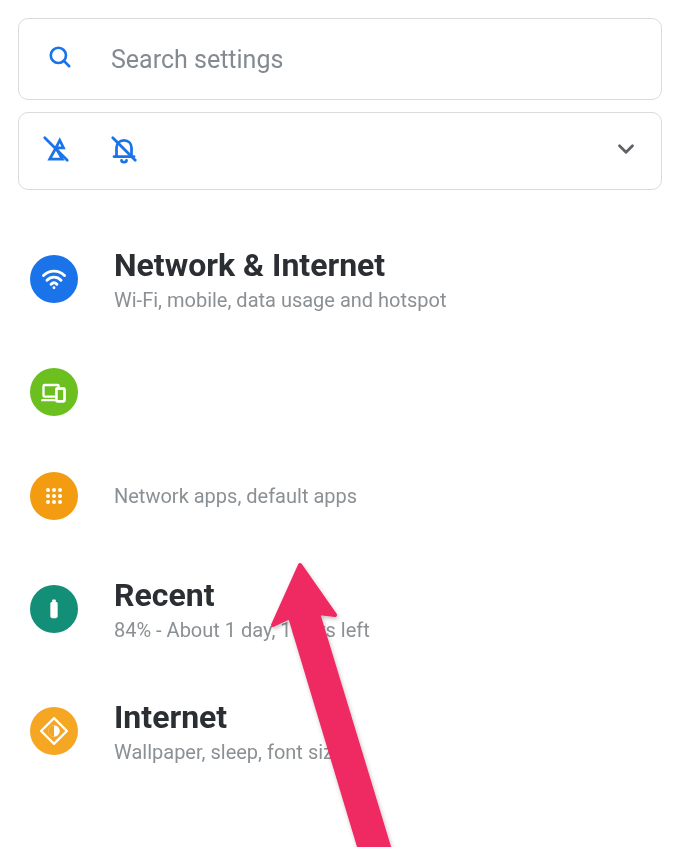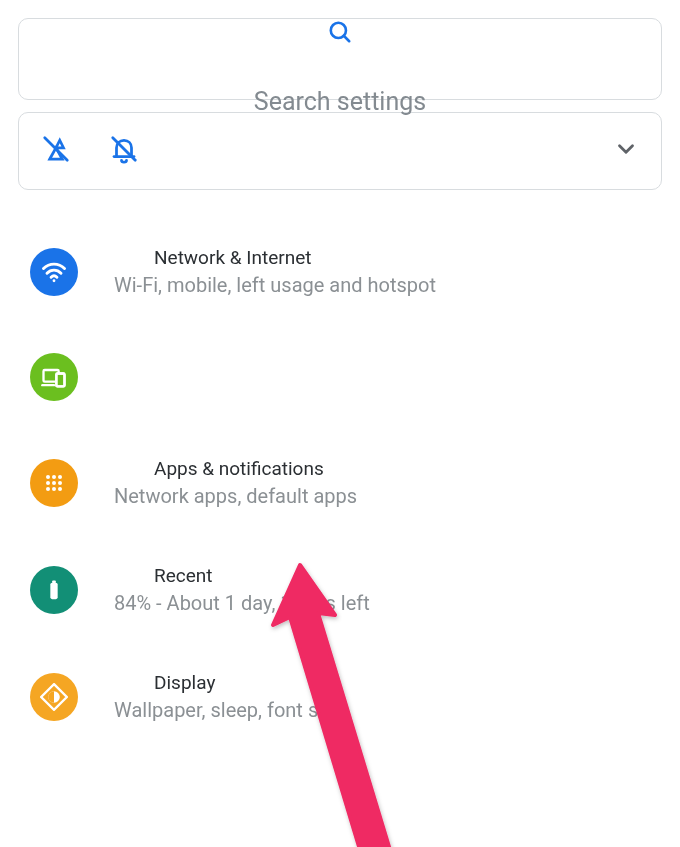--- a/index.html
+++ b/index.html
@@ -14,21 +14,20 @@
     .search-bar {
       margin: 18px 18px 12px 18px;
       border: 1px solid #d8dcdf;
       border-radius: 10px;
       height: 82px;
       display: flex;
       align-items: center;
       padding: 0 28px;
       gap: 38px;
       cursor: text;
-      flex-direction: column;
     }
     .search-bar .srch-icon { color: #1a73e8; flex-shrink: 0; }
     .search-bar .srch-text {
       color: #838a90;
       font-size: 25px;
       font-weight: 400;
     }
     .quick-panel {
       margin: 0 18px 28px 18px;
       border: 1px solid #d8dcdf;
@@ -63,24 +62,23 @@
       flex-shrink: 0;
       color: #fff;
     }
     .c-blue   { background: #1a73e8; }
     .c-green  { background: #6bbf1f; }
     .c-orange { background: #f39c12; }
     .c-teal   { background: #128f76; }
     .c-amber  { background: #f5a623; }
     .txt .title {
       color: #2b2f33;
-      font-size: 19px;
-      font-weight: 400;
+      font-size: 32px;
+      font-weight: 700;
       margin-bottom: 4px;
-      margin-left: 40px;
     }
     .txt .subtitle {
       color: #8b9094;
       font-size: 20px;
       font-weight: 400;
     }
     .arrow-annotation {
       position: absolute;
       left: 260px;
       top: 555px;
@@ -130,21 +128,21 @@
     <div class="icon-circle c-blue">
       <svg width="28" height="28" viewBox="0 0 24 24" fill="none" stroke="#fff" stroke-width="2.5" stroke-linecap="round">
         <path d="M3 9 C8 4 16 4 21 9"></path>
         <path d="M6 13 C9.5 9.5 14.5 9.5 18 13"></path>
         <path d="M9.5 16.5 C11 15 13 15 14.5 16.5"></path>
         <circle cx="12" cy="19.5" r="1.2" fill="#fff" stroke="none"></circle>
       </svg>
     </div>
     <div class="txt">
       <div class="title">Network &amp; Internet</div>
-      <div class="subtitle">Wi-Fi, mobile, left usage and hotspot</div>
+      <div class="subtitle">Wi-Fi, mobile, data usage and hotspot</div>
     </div>
   </div>
 
   <div class="item">
     <div class="icon-circle c-green">
       <svg width="28" height="28" viewBox="0 0 24 24" fill="none" stroke="#fff" stroke-width="2" stroke-linecap="round">
         <rect x="3" y="6" width="13" height="10" rx="1"></rect>
         <rect x="14" y="9" width="7" height="11" rx="1" fill="#6bbf1f"></rect>
         <rect x="14" y="9" width="7" height="11" rx="1"></rect>
         <line x1="2" y1="19" x2="12" y2="19"></line>
@@ -160,21 +158,20 @@
           <circle cx="18" cy="6" r="2"></circle>
         <circle cx="6" cy="12" r="2"></circle>
           <circle cx="12" cy="12" r="2"></circle>
           <circle cx="18" cy="12" r="2"></circle>
         <circle cx="6" cy="18" r="2"></circle>
           <circle cx="12" cy="18" r="2"></circle>
           <circle cx="18" cy="18" r="2"></circle>
       </svg>
     </div>
     <div class="txt">
-      <div class="title">Apps &amp; notifications</div>
       <div class="subtitle">Network apps, default apps</div>
     </div>
   </div>
 
   <div class="item">
     <div class="icon-circle c-teal">
       <svg width="22" height="28" viewBox="0 0 24 24" fill="#fff">
         <rect x="8" y="4" width="8" height="18" rx="2"></rect>
         <rect x="10" y="1.5" width="4" height="3" rx="1"></rect>
       </svg>
@@ -187,21 +184,21 @@
 
   <div class="item">
     <div class="icon-circle c-amber">
       <svg width="28" height="28" viewBox="0 0 24 24" fill="none" stroke="#fff" stroke-width="2">
         <circle cx="12" cy="12" r="5" fill="#fff" stroke="none"></circle>
         <path d="M12 12 A5 5 0 0 1 12 2 Z" fill="#f5a623" stroke="none" transform="translate(0,5)"></path>
         <polygon points="12,1 23,12 12,23 1,12" fill="none"></polygon>
       </svg>
     </div>
     <div class="txt">
-      <div class="title">Display</div>
+      <div class="title">Internet</div>
       <div class="subtitle">Wallpaper, sleep, font size</div>
     </div>
   </div>
 
 </div>
 
 <svg class="arrow-annotation" width="200" height="300" viewBox="0 0 200 300">
   <defs>
     <filter id="ds" x="-20%" y="-20%" width="140%" height="140%">
       <feDropShadow dx="1" dy="2" stdDeviation="2" flood-opacity="0.25"></feDropShadow>

